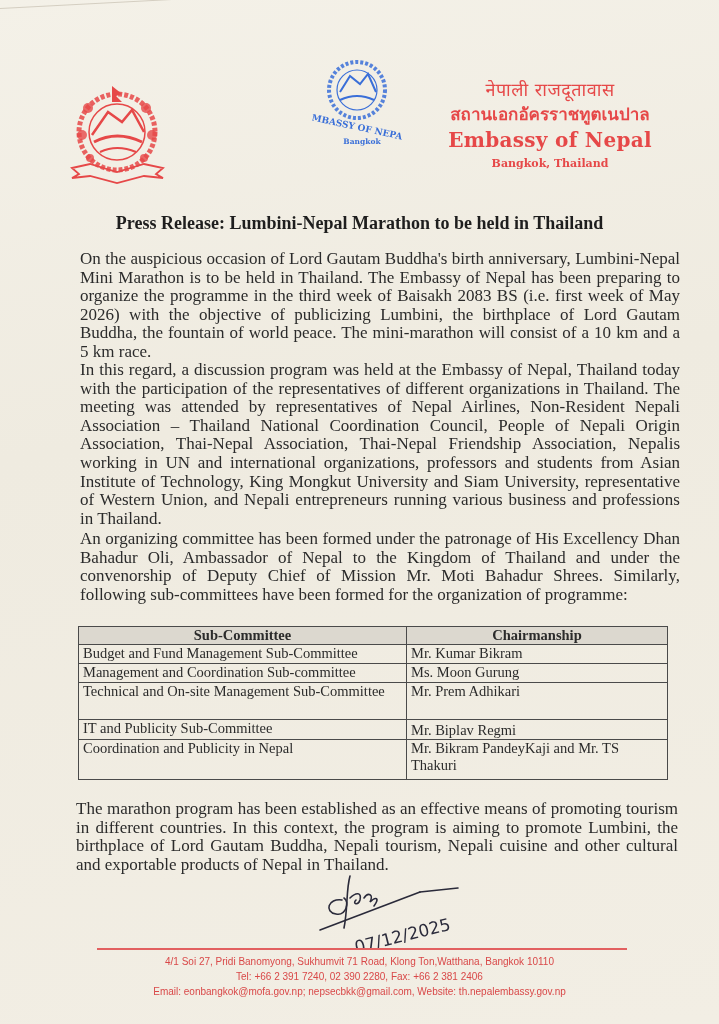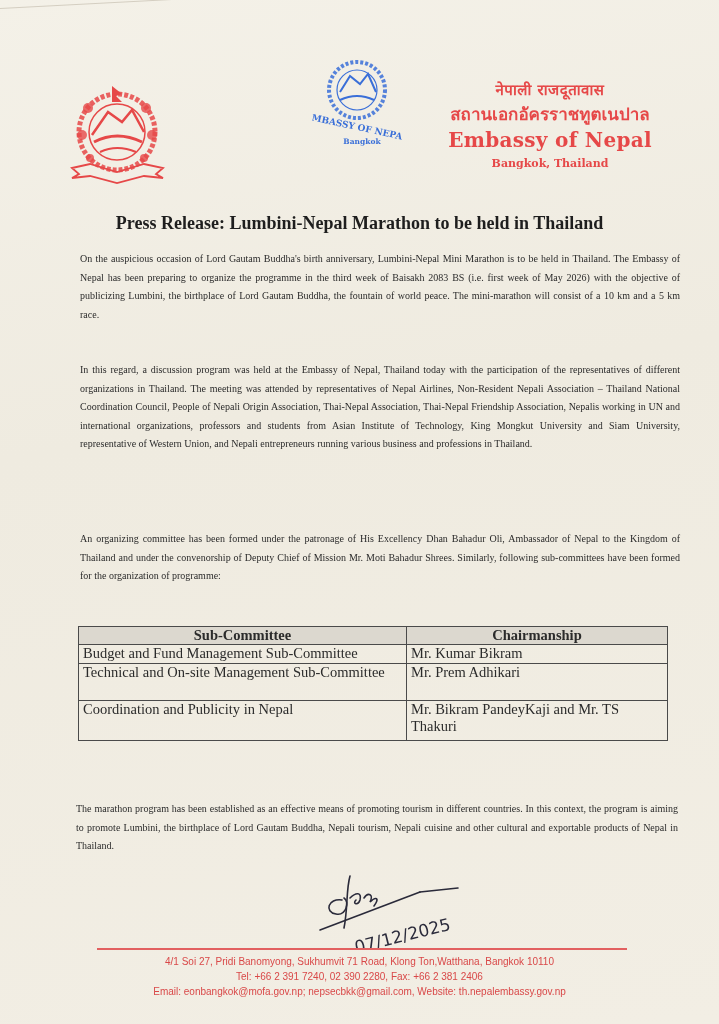--- a/index.html
+++ b/index.html
@@ -25,21 +25,21 @@
     }
     .seal-stamp {
       position: absolute; left: 312px; top: 52px; width: 90px; height: 95px;
     }
     .letterhead {
       position: absolute; left: 425px; top: 78px; width: 250px;
       text-align: center; color: #e64848;
     }
     .lh-nepali {
       font-family: "DejaVu Sans", sans-serif;
-      font-size: 15px; font-weight: bold; line-height: 24px; letter-spacing: 0.5px; text-align: center;
+      font-size: 18px; font-weight: normal; line-height: 24px; letter-spacing: 0.5px; text-align: center;
     }
     .lh-thai {
       font-family: "DejaVu Sans", sans-serif;
       font-size: 17px; font-weight: bold; line-height: 24px;
     }
     .lh-english {
       font-family: "DejaVu Serif", serif;
       font-size: 20px; font-weight: bold; line-height: 28px; letter-spacing: 0.3px;
     }
     .lh-city {
@@ -47,21 +47,21 @@
       font-size: 11px; font-weight: bold; line-height: 20px;
     }
 
     
     .title {
       position: absolute; left: 0; width: 719px; top: 213px;
       text-align: center; font-weight: bold; font-size: 18px; color: #1e1e1e;
     }
     .para {
       position: absolute; left: 80px; width: 600px;
-      font-size: 10px; line-height: 18.6px; text-align: justify; color: #2b2b2b;
+      font-size: 17px; line-height: 18.6px; text-align: justify; color: #2b2b2b;
     }
     .p1 { top: 250px; }
     .p2 { top: 361px; }
     .p3 { top: 530px; }
     .p4 { top: 800px; left: 76px; width: 602px; }
 
     
     .tbl {
       position: absolute; left: 78px; top: 626px; width: 590px;
       border-collapse: collapse; font-size: 14.5px; color: #2b2b2b;
@@ -148,23 +148,31 @@
       <tr>
         <th>Sub-Committee</th>
         <th>Chairmanship</th>
       </tr>
     </thead>
     <tbody>
       <tr class="r1">
         <td class="c1">Budget and Fund Management Sub-Committee</td>
         <td class="c2">Mr. Kumar Bikram</td>
       </tr>
+      <tr class="r2">
+        <td class="c1">Management and Coordination Sub-committee</td>
+        <td class="c2">Ms. Moon Gurung</td>
+      </tr>
       <tr class="r3">
         <td class="c1">Technical and On-site Management Sub-Committee</td>
         <td class="c2">Mr. Prem Adhikari</td>
+      </tr>
+      <tr class="r4">
+        <td class="c1">IT and Publicity Sub-Committee</td>
+        <td class="c2">Mr. Biplav Regmi</td>
       </tr>
       <tr class="r5">
         <td class="c1">Coordination and Publicity in Nepal</td>
         <td class="c2">Mr. Bikram PandeyKaji and Mr. TS Thakuri</td>
       </tr>
     </tbody>
   </table>
 
   <p class="para p4">The marathon program has been established as an effective means of promoting tourism in different countries. In this context, the program is aiming to promote Lumbini, the birthplace of Lord Gautam Buddha, Nepali tourism, Nepali cuisine and other cultural and exportable products of Nepal in Thailand.</p>
 

